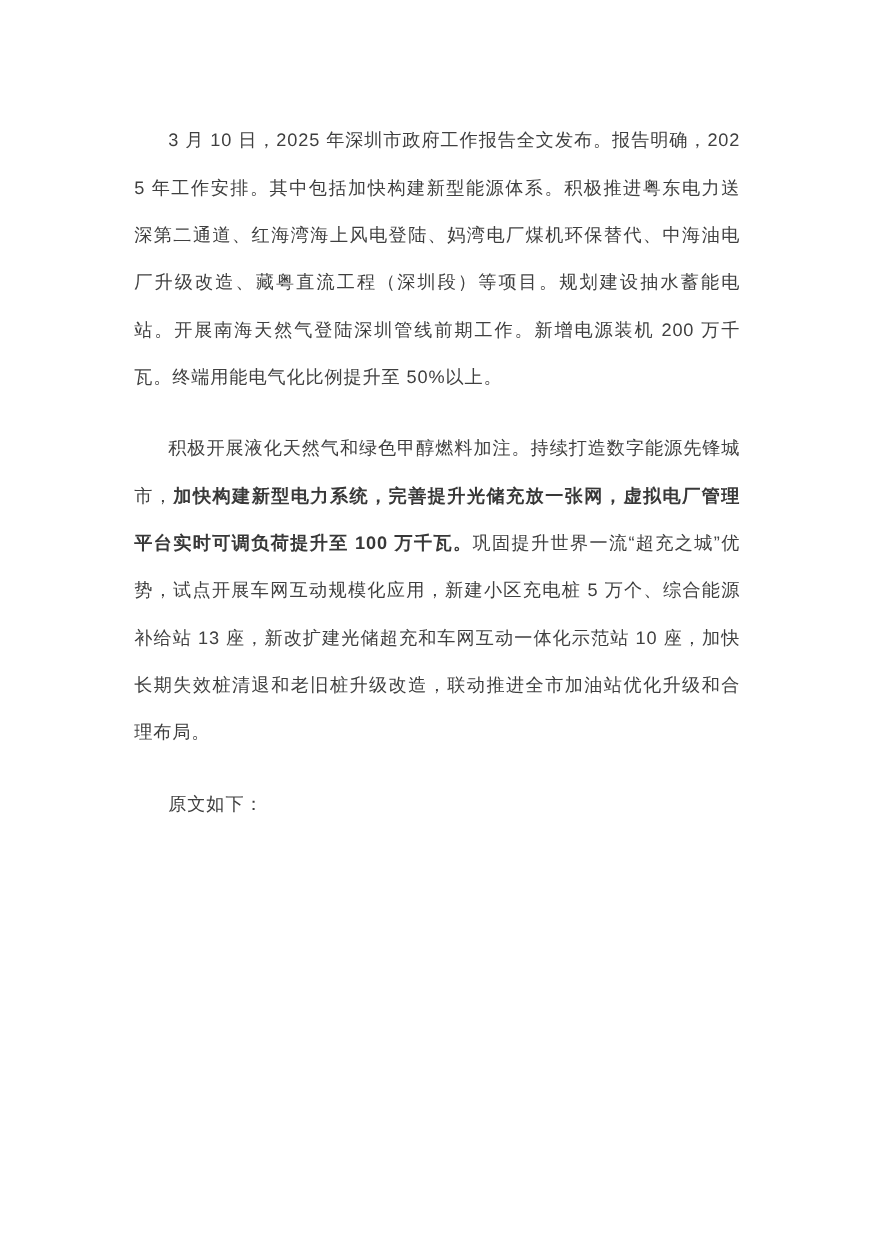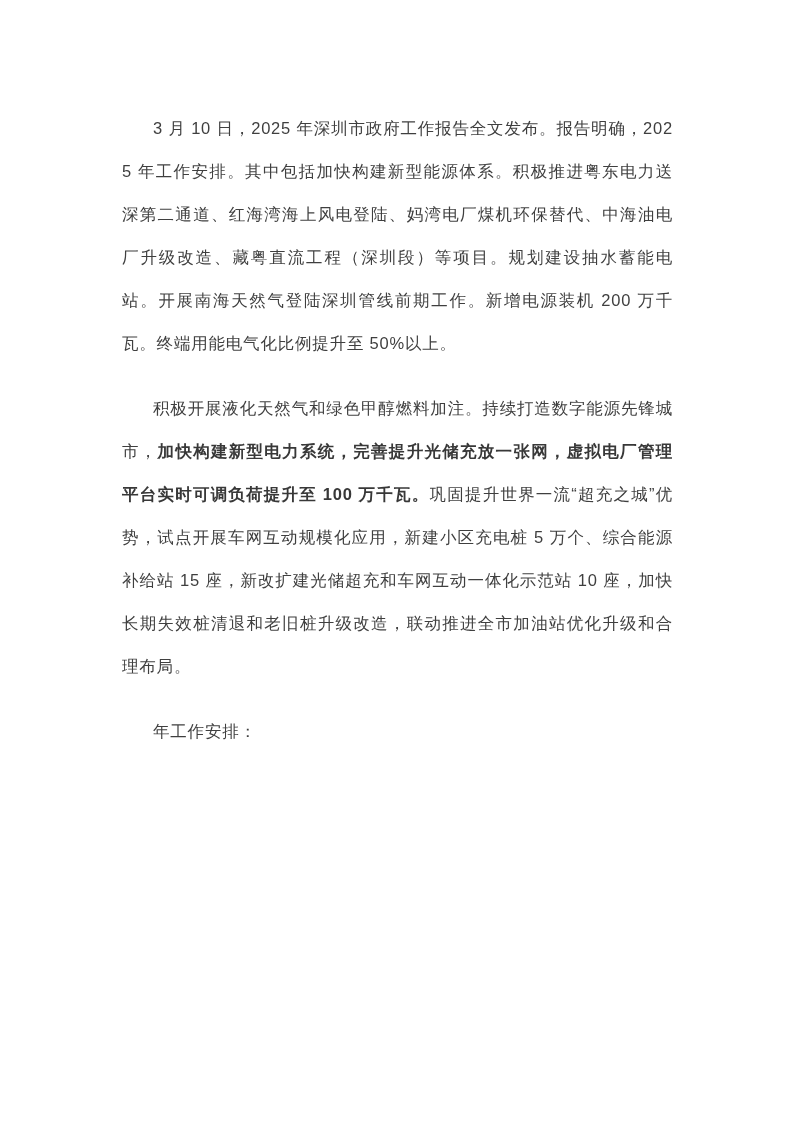--- a/index.html
+++ b/index.html
@@ -38,16 +38,16 @@
     font-weight: 700;
     color: #383838;
   }
 </style>
 </head>
 <body>
 
 <div class="page">
   <div class="doc-body" style="color: rgb(63, 63, 63);">
       <p><span>3 月 10 日，2025 年深圳市政府工作报告全文发布。报告明确，2025 年工作安排。其中包括加快构建新型能源体系。积极推进粤东电力送深第二通道、红海湾海上风电登陆、妈湾电厂煤机环保替代、中海油电厂升级改造、藏粤直流工程（深圳段）等项目。规划建设抽水蓄能电站。开展南海天然气登陆深圳管线前期工作。新增电源装机 200 万千瓦。终端用能电气化比例提升至 50%以上。</span></p>
-      <p><span>积极开展液化天然气和绿色甲醇燃料加注。持续打造数字能源先锋城市，</span><strong>加快构建新型电力系统，完善提升光储充放一张网，虚拟电厂管理平台实时可调负荷提升至 100 万千瓦。</strong><span>巩固提升世界一流“超充之城”优势，试点开展车网互动规模化应用，新建小区充电桩 5 万个、综合能源补给站 15 座，新改扩建光储超充和车网互动一体化示范站 10 座，加快长期失效桩清退和老旧桩升级改造，联动推进全市加油站优化升级和合理布局。</span></p>
-      <p><span>年工作安排：</span></p>
+      <p><span>积极开展液化天然气和绿色甲醇燃料加注。持续打造数字能源先锋城市，</span><strong>加快构建新型电力系统，完善提升光储充放一张网，虚拟电厂管理平台实时可调负荷提升至 100 万千瓦。</strong><span>巩固提升世界一流“超充之城”优势，试点开展车网互动规模化应用，新建小区充电桩 5 万个、综合能源补给站 13 座，新改扩建光储超充和车网互动一体化示范站 10 座，加快长期失效桩清退和老旧桩升级改造，联动推进全市加油站优化升级和合理布局。</span></p>
+      <p><span>原文如下：</span></p>
     </div>
 </div>
 
 </body></html>

